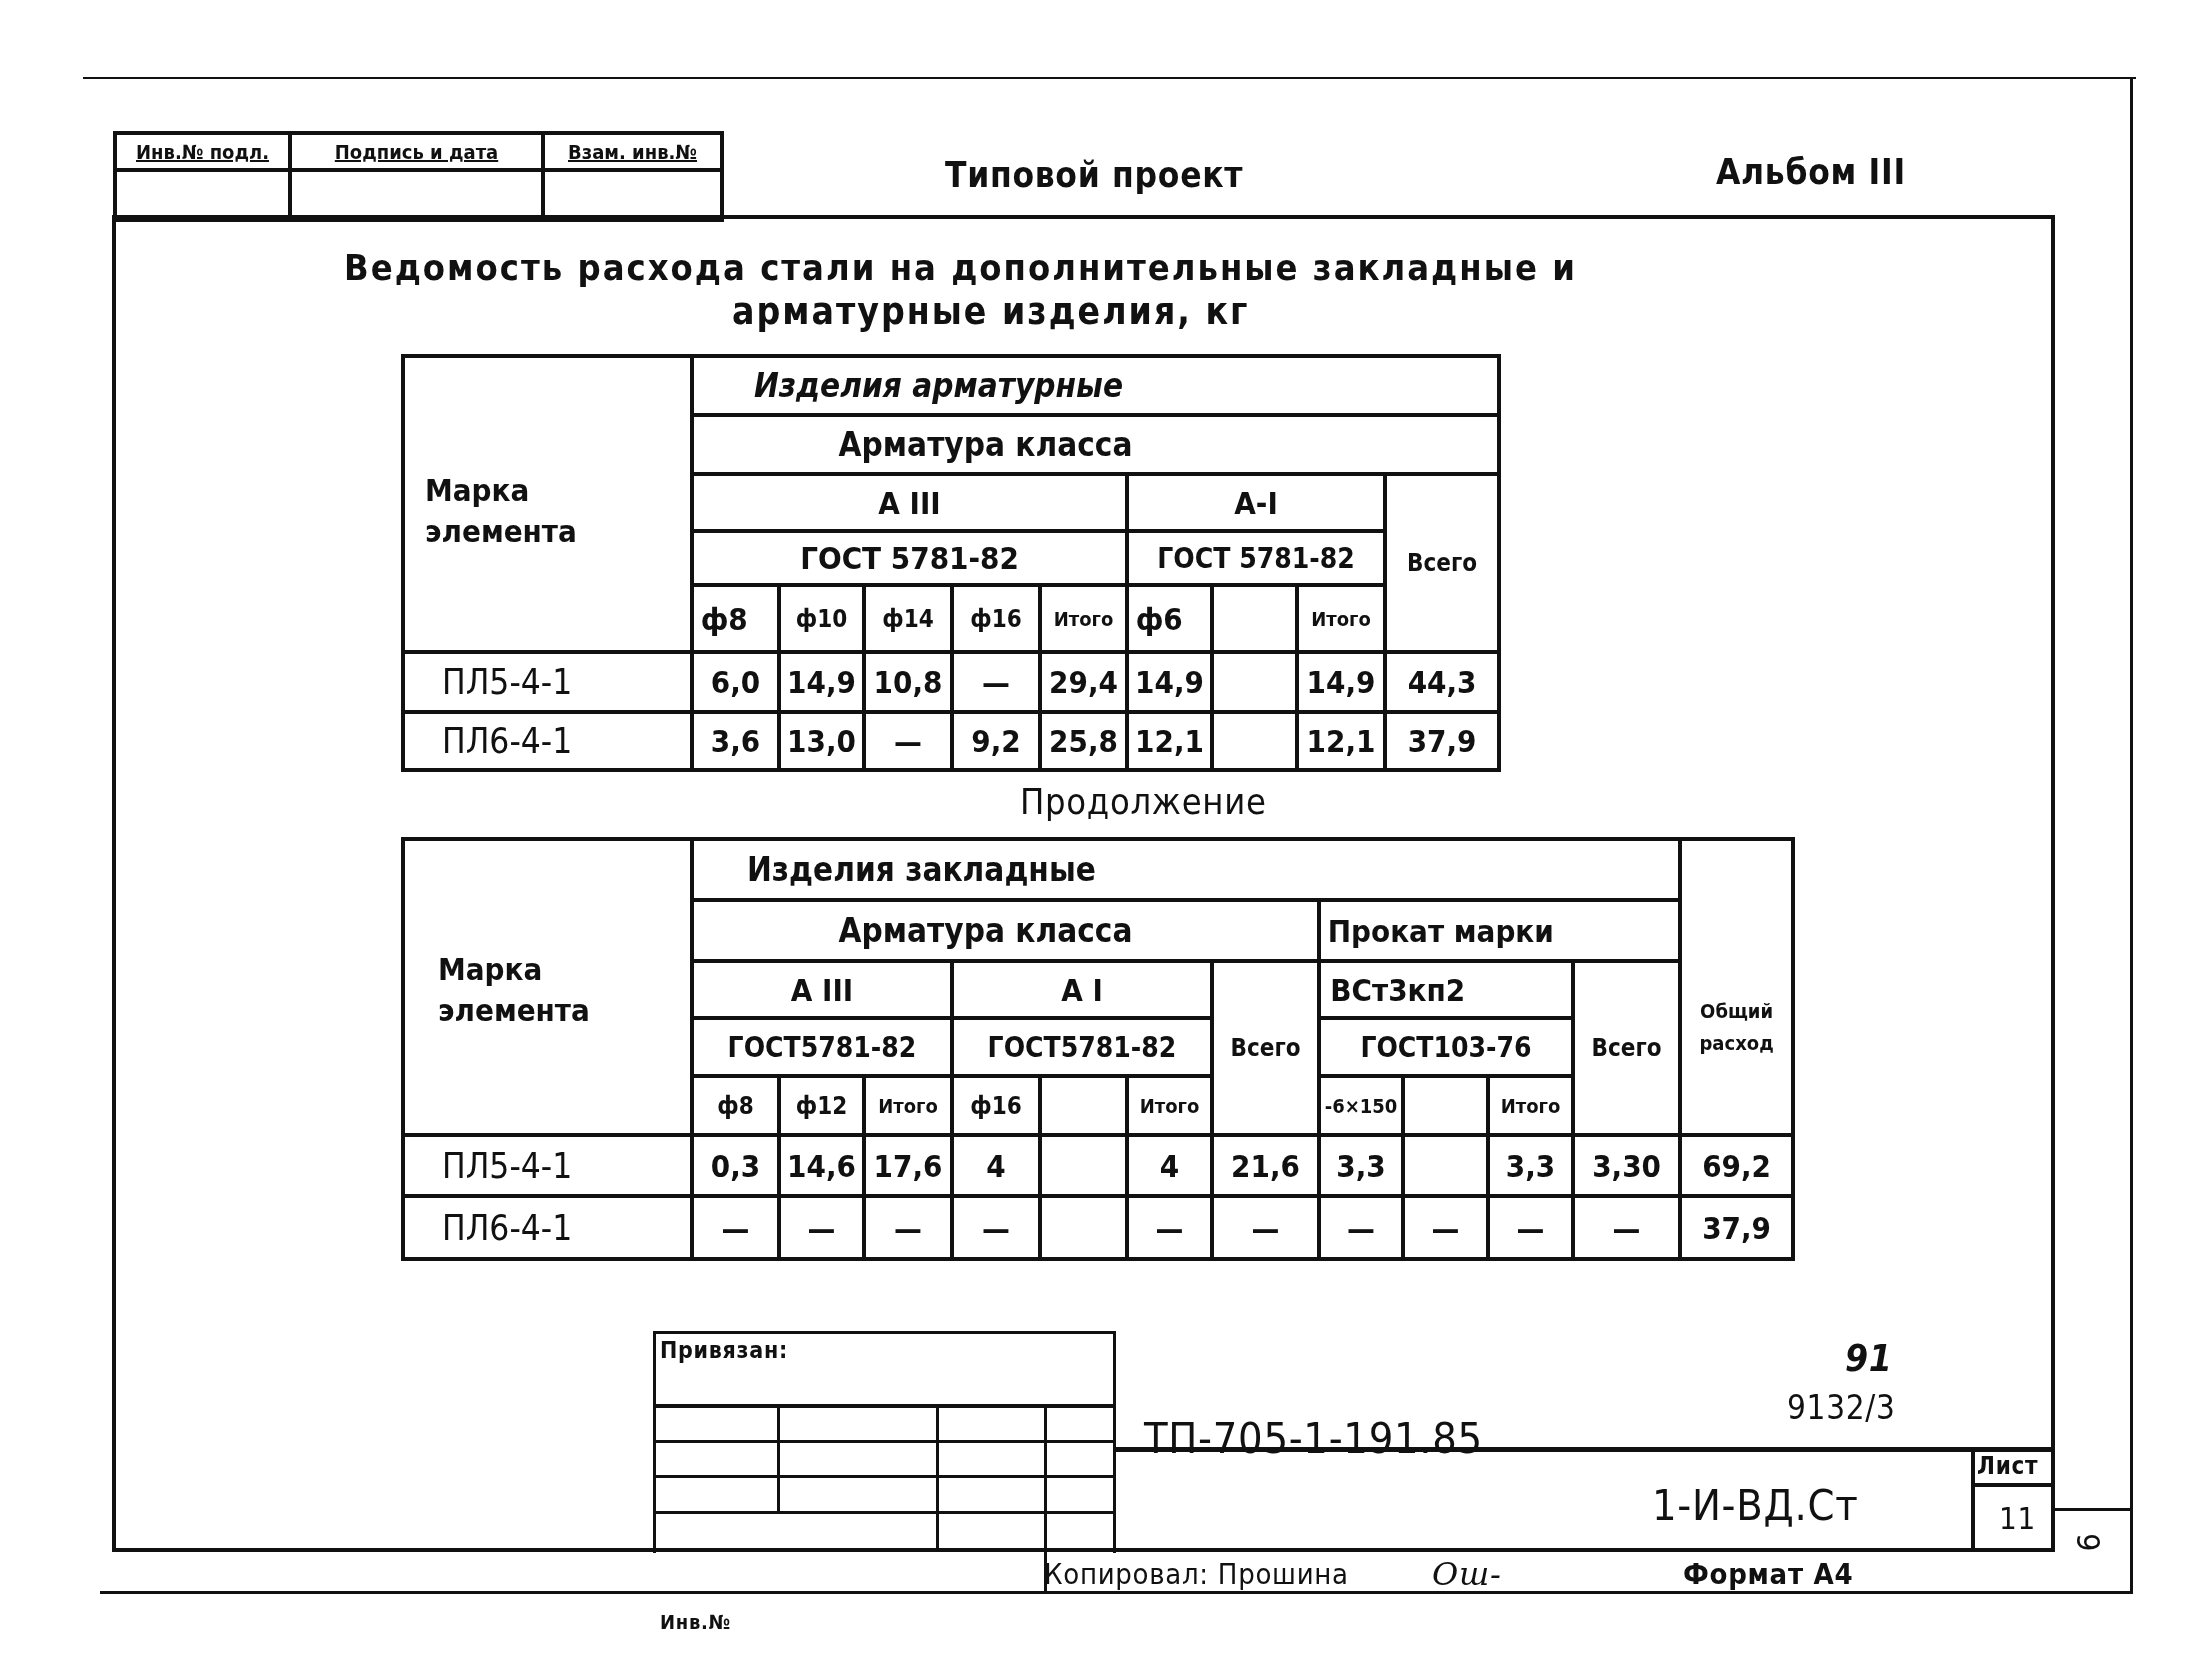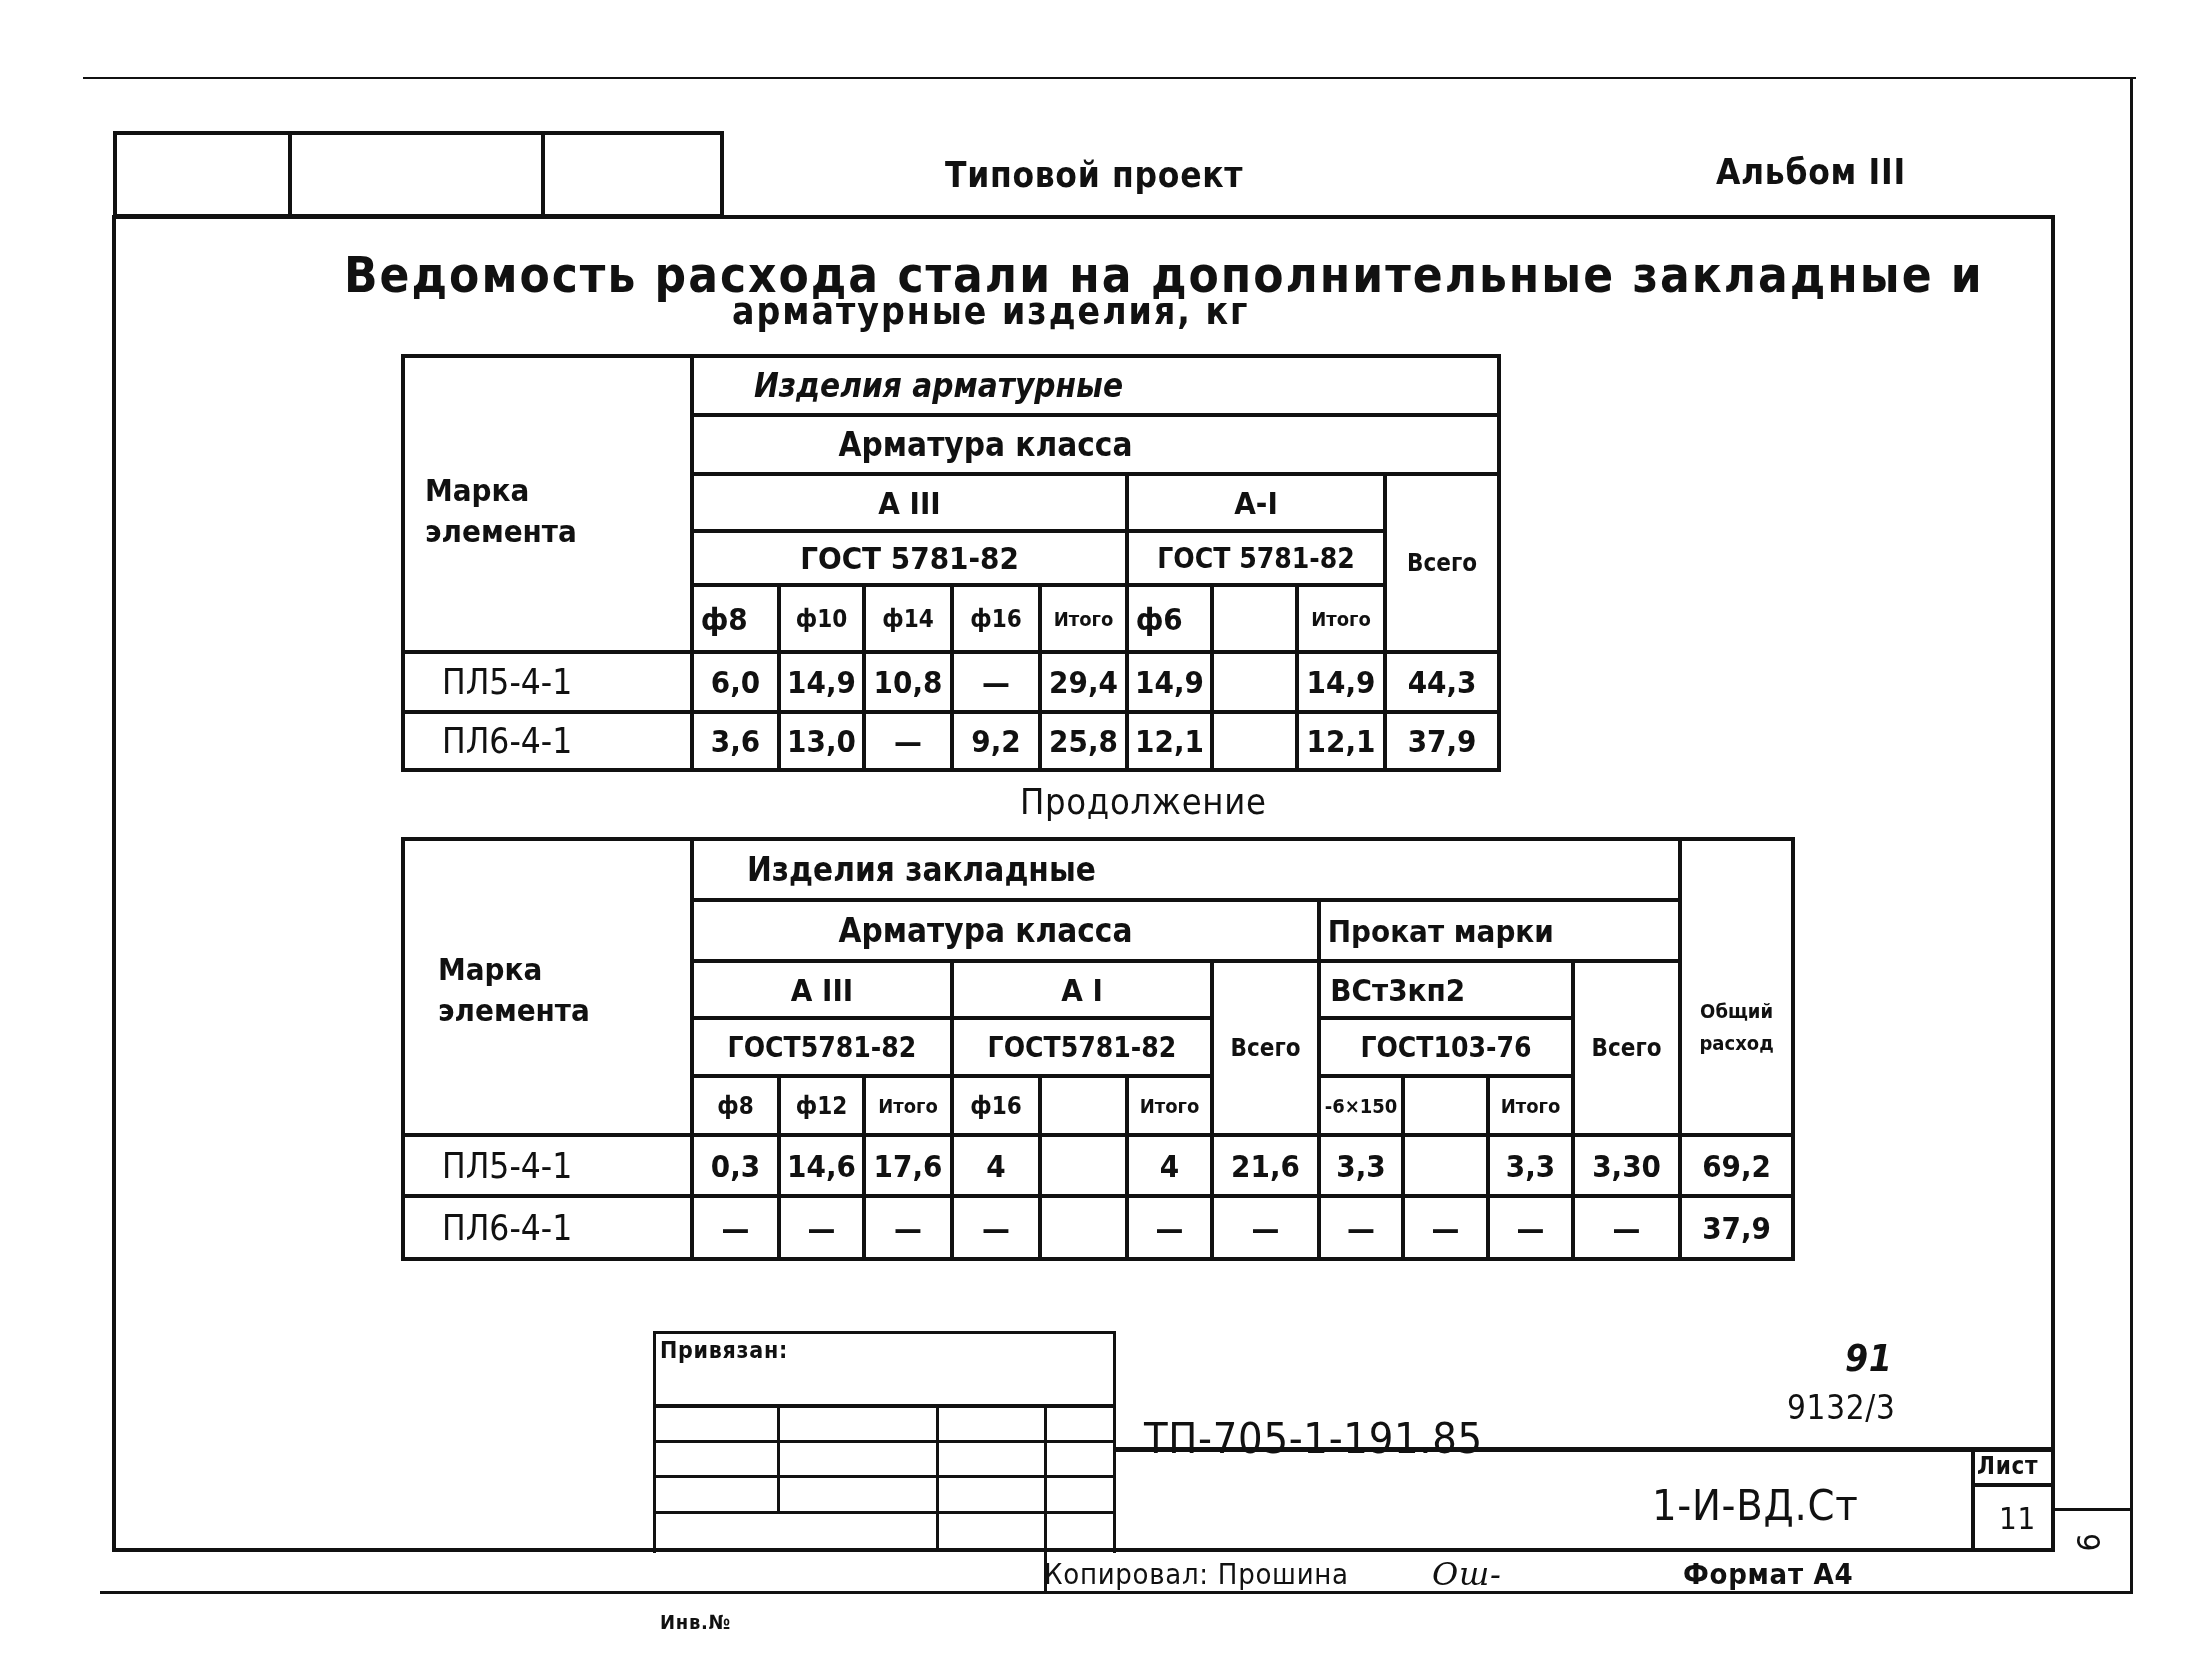--- a/index.html
+++ b/index.html
@@ -26,32 +26,37 @@
 
 <div class="abs" style="left:112px;top:215px;width:1943px;height:1337px;border:4.7px solid #111;border-top-width:4px;box-sizing:border-box;"></div>
 
 <table class="grid stamp" style="left:113px;top:131px;width:607px;height:87px;">
   <colgroup>
       <col style="width:175px">
       <col style="width:253px">
       <col style="width:179px">
     </colgroup>
   <tbody>
+      <tr style="height:37px">
+    <td class="xs" style="text-decoration:underline;">Инв.№ подл.</td>
+    <td class="xs" style="text-decoration:underline;">Подпись и дата</td>
+    <td class="xs" style="text-decoration:underline;">Взам. инв.№</td>
+  </tr>
   <tr style="height:50px">
     <td></td>
     <td></td>
     <td></td>
   </tr>
 </tbody>
   </table>
 
 <div class="txt" style="left:945px;top:155px;font-size:35px;">Типовой проект</div>
 <div class="txt" style="left:1716px;top:152px;font-size:35px;">Альбом III</div>
 
-<div class="txt" style="left:344px;top:247px;font-size:49px;letter-spacing:2px;">Ведомость расхода стали на дополнительные закладные и</div>
+<div class="txt" style="left:344px;top:247px;font-size:36px;letter-spacing:2px;">Ведомость расхода стали на дополнительные закладные и</div>
 <div class="txt" style="left:732px;top:290px;font-size:37px;letter-spacing:2px;">арматурные изделия, кг</div>
 
 <table class="grid" style="left:401px;top:354px;width:1097px;height:416px;">
   <colgroup>
     <col style="width:289px">
       <col style="width:87px">
       <col style="width:85px">
       <col style="width:88px">
       <col style="width:88px">
     <col style="width:87px">

